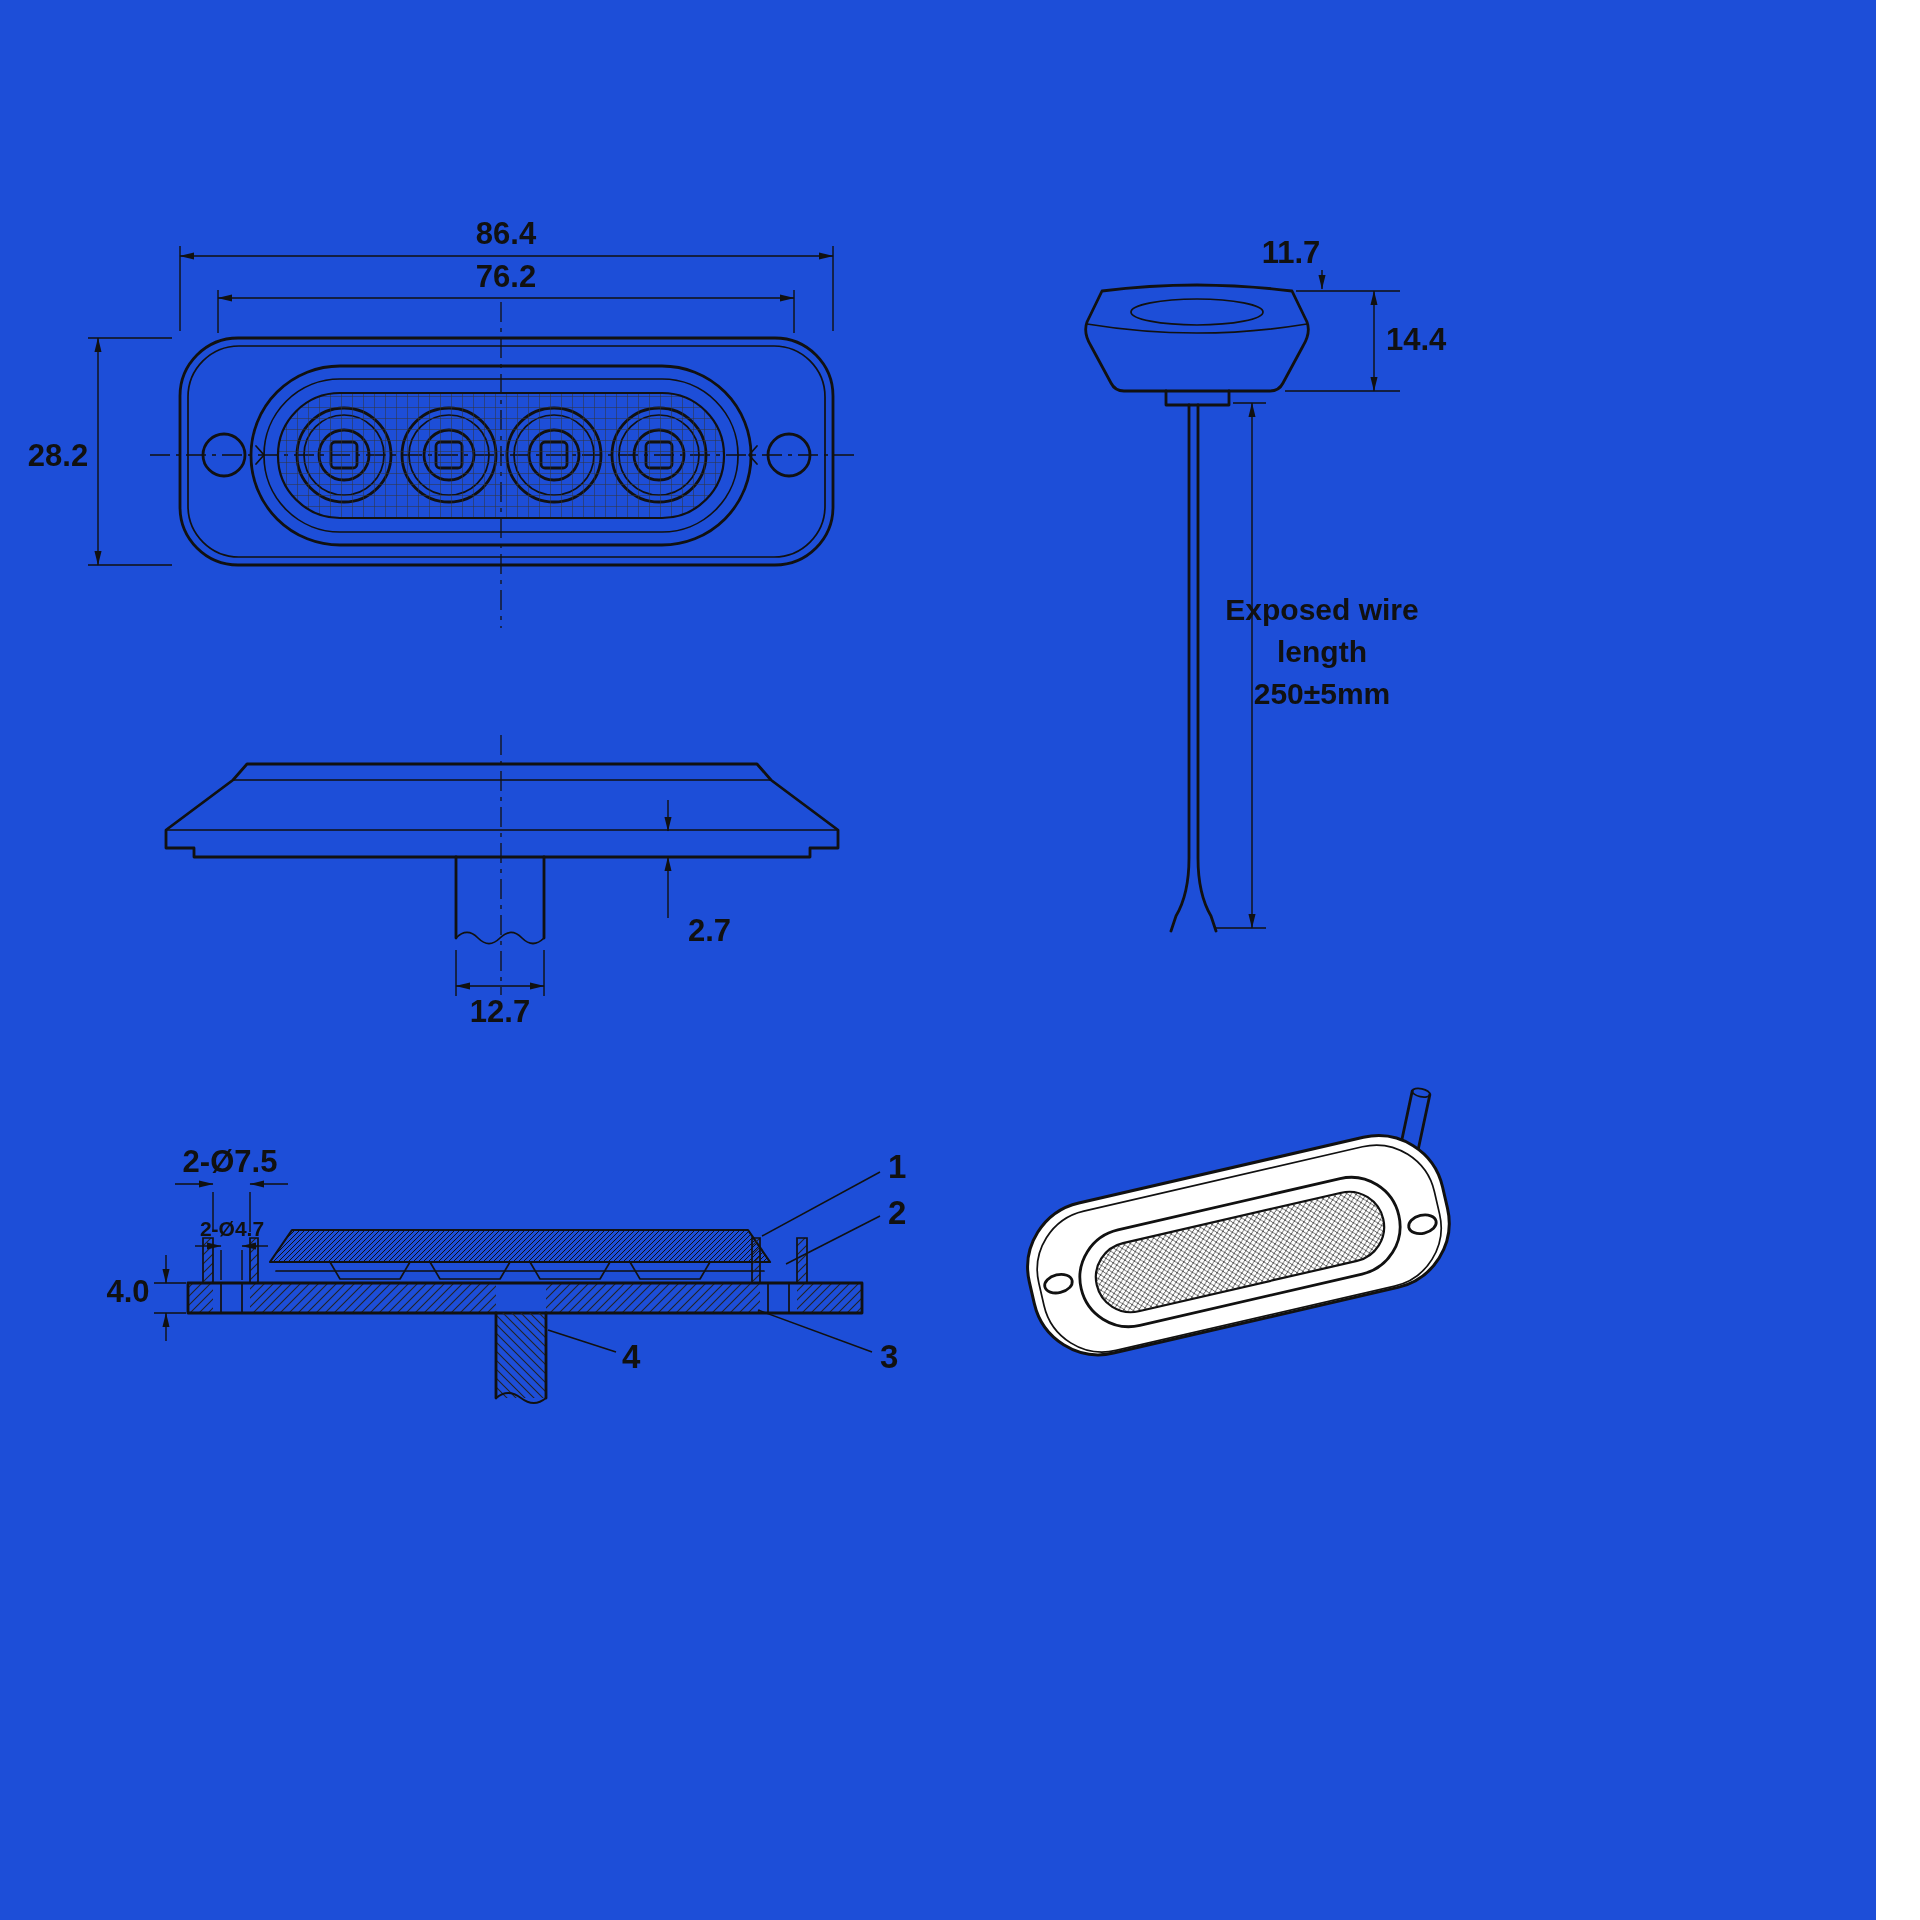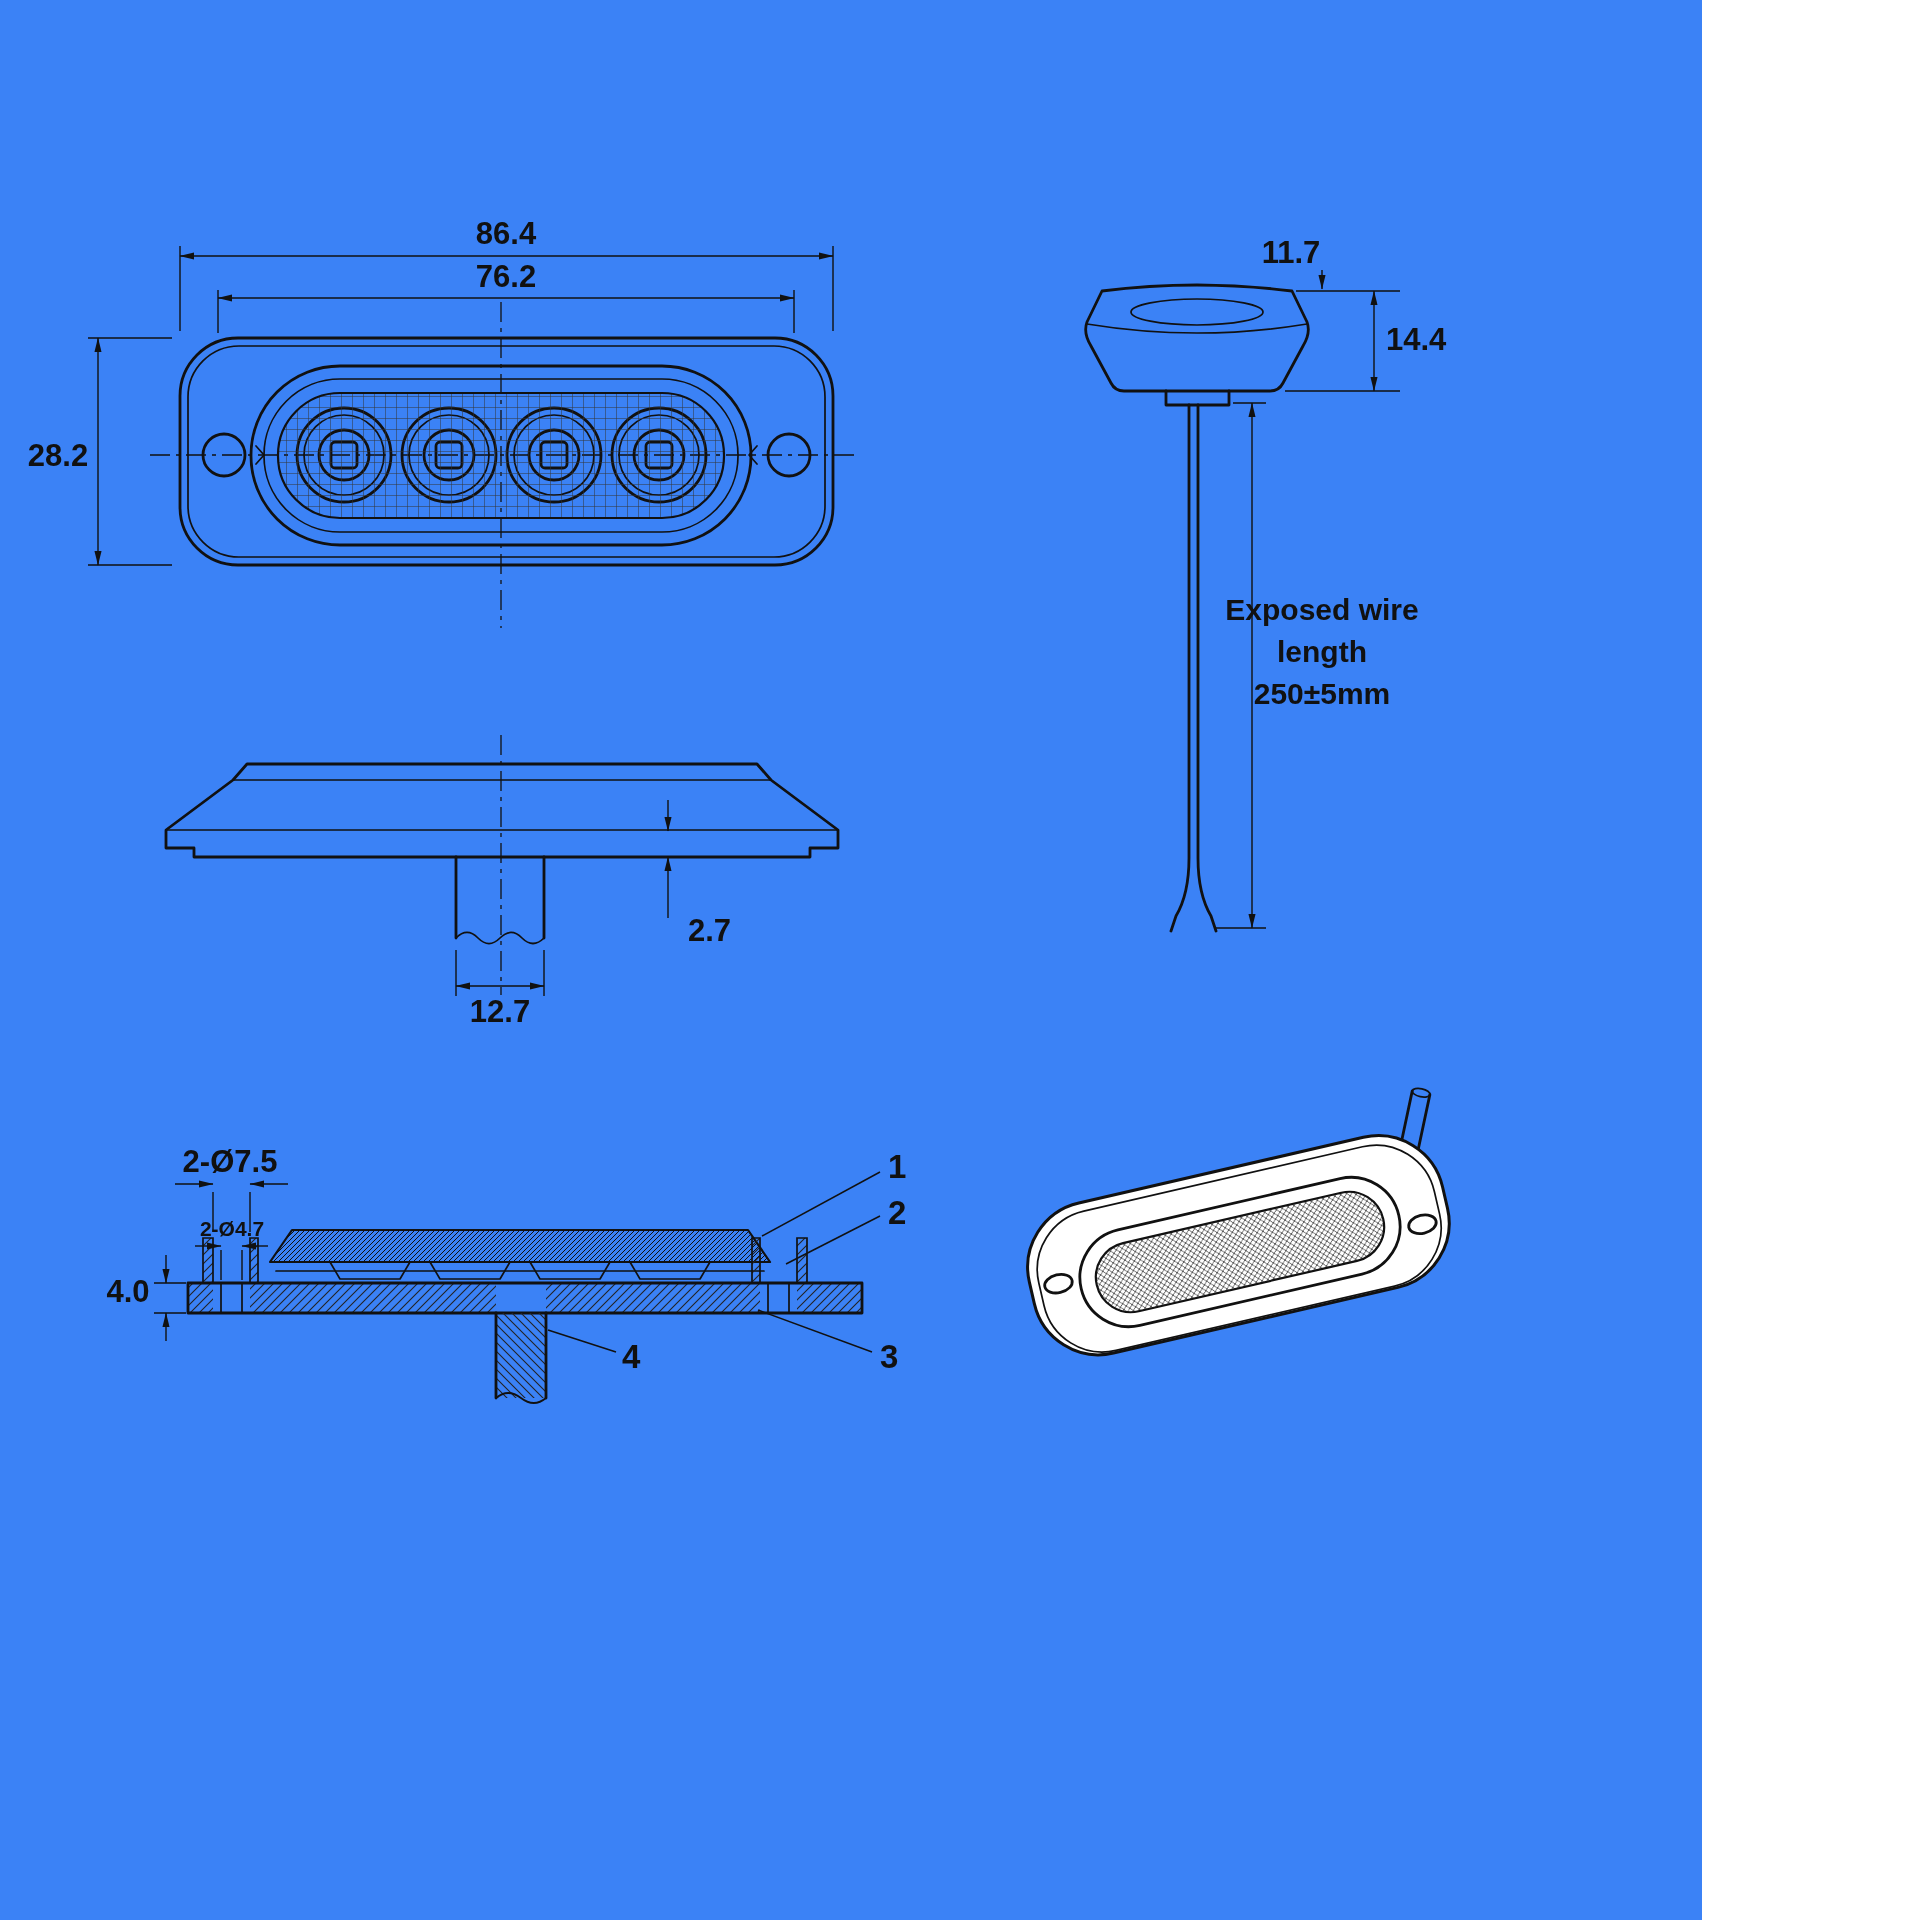--- a/index.html
+++ b/index.html
@@ -1,16 +1,16 @@
 <!DOCTYPE html>
 <html><head>
 <meta charset="utf-8">
 <style>
   html,body{margin:0;padding:0;background:#fff;}
-  .stage{position:relative;width:1702px;height:1920px;background:#3b82f6;overflow:hidden;}
+  .stage{position:relative;width:1876px;height:1920px;background:#1d4ed8;overflow:hidden;}
   svg{display:block;}
   .outline{stroke:#111;fill:none;stroke-width:2.8;stroke-linejoin:round;stroke-linecap:round;}
   .thin{stroke-width:1.7;}
   .center{stroke:#111;fill:none;stroke-width:1.3;stroke-dasharray:20 6 4 6;}
   .dimline{stroke:#111;fill:none;stroke-width:1.4;}
   .leader{stroke:#111;fill:none;stroke-width:1.5;}
   .arrows{marker-start:url(#arr);marker-end:url(#arr);}
   .dim{font-family:"Liberation Sans",sans-serif;font-weight:700;font-size:31px;fill:#111;}
   .dim-sm{font-family:"Liberation Sans",sans-serif;font-weight:700;font-size:21px;fill:#111;}
   .note{font-family:"Liberation Sans",sans-serif;font-weight:700;font-size:30px;fill:#111;}

